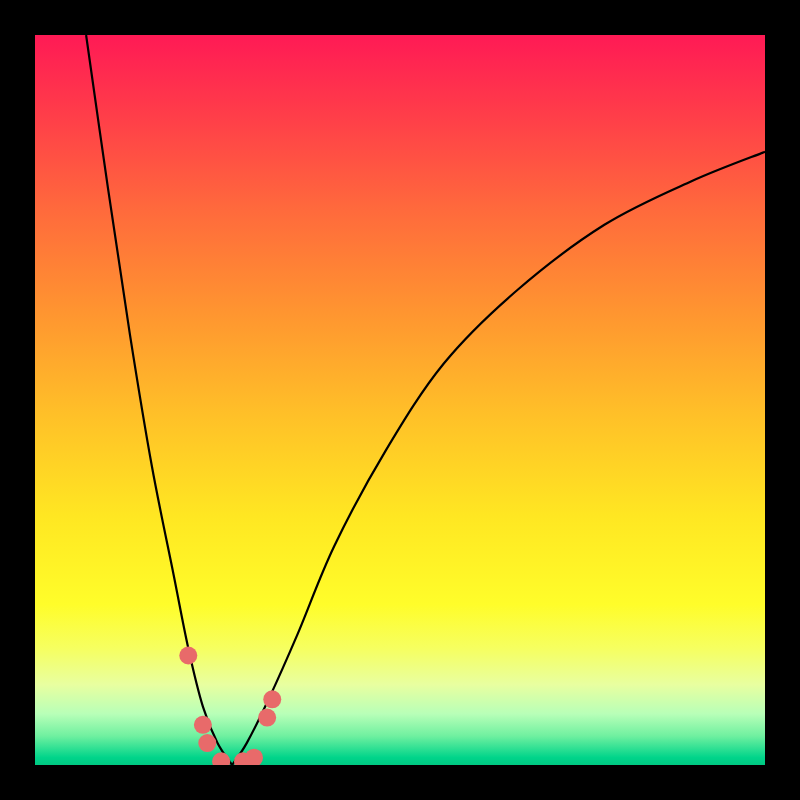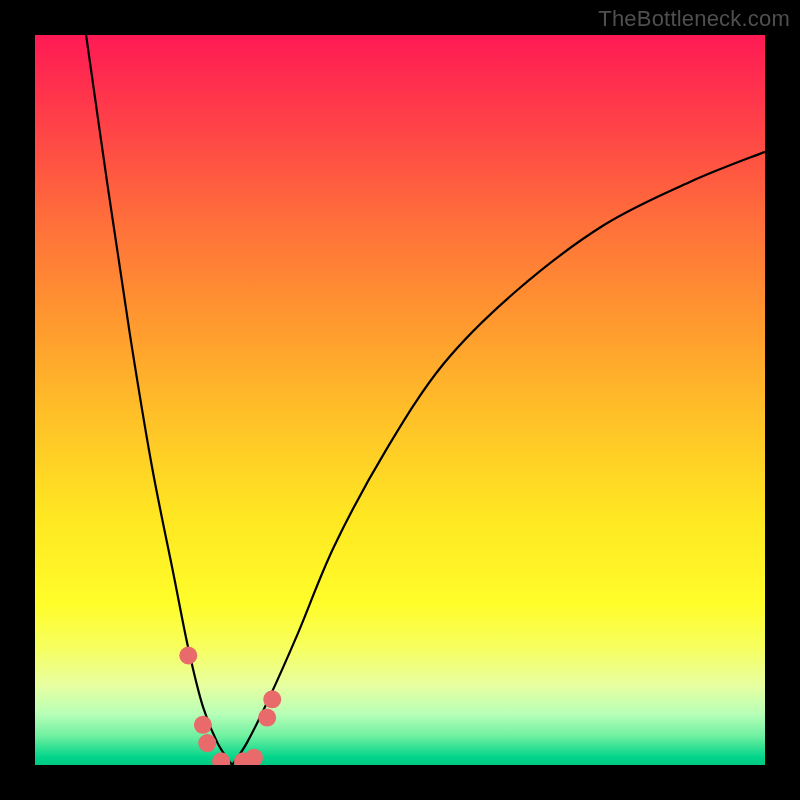--- a/index.html
+++ b/index.html
@@ -57,21 +57,20 @@
     font-size: 22px;
     font-weight: 400;
     letter-spacing: 0.2px;
   }
 </style>
 </head>
 <body>
 
 <div class="frame">
 
-  <div class="attribution">TheBottleneck.com</div>
 
   <div class="plot">
     <svg class="curves" viewBox="0 0 730 730" preserveAspectRatio="none">
       <path d="M 51.1 0 C 54.75 25.549999999999994 65.7 103.41666666666663 73 153.29999999999995 C 80.3 203.18333333333328 87.60000000000001 253.06666666666666 94.9 299.3 C 102.2 345.53333333333336 109.5 390.55000000000007 116.8 430.70000000000005 C 124.1 470.85 132.61666666666665 509.78333333333336 138.7 540.2 C 144.78333333333333 570.6166666666667 148.4333333333333 591.3000000000001 153.29999999999998 613.2 C 158.16666666666666 635.1 163.03333333333333 655.7833333333333 167.9 671.6 C 172.76666666666668 687.4166666666667 177.63333333333333 698.3666666666667 182.5 708.1 C 187.36666666666667 717.8333333333334 194.66666666666669 726.35 197.10000000000002 730" fill="none" stroke="#000" stroke-width="2.2"></path>
       <path d="M 197.10000000000002 730 C 199.53333333333336 726.35 205.61666666666667 719.0500000000001 211.7 708.1 C 217.7833333333333 697.15 225.08333333333331 682.55 233.6 664.3 C 242.11666666666667 646.05 251.85000000000002 624.15 262.8 598.6 C 273.75 573.0500000000001 284.69999999999993 541.4166666666666 299.29999999999995 511 C 313.9 480.5833333333333 332.15 446.5166666666667 350.4 416.1 C 368.65 385.68333333333334 386.9 355.2666666666666 408.8 328.49999999999994 C 430.70000000000005 301.7333333333333 455.03333333333336 278.6166666666667 481.8 255.5 C 508.56666666666666 232.38333333333333 540.1999999999999 208.04999999999995 569.4 189.79999999999995 C 598.6 171.54999999999995 630.2333333333333 158.16666666666666 657 146 C 683.7666666666667 133.83333333333334 717.8333333333334 121.66666666666673 730 116.80000000000007" fill="none" stroke="#000" stroke-width="2.2"></path>
       <g>
           <circle cx="153.29999999999998" cy="620.5" r="9" fill="#e86a6a"></circle>
           <circle cx="167.9" cy="689.85" r="9" fill="#e86a6a"></circle>
           <circle cx="172.28" cy="708.1" r="9" fill="#e86a6a"></circle>
           <circle cx="186.15" cy="726.35" r="9" fill="#e86a6a"></circle>

